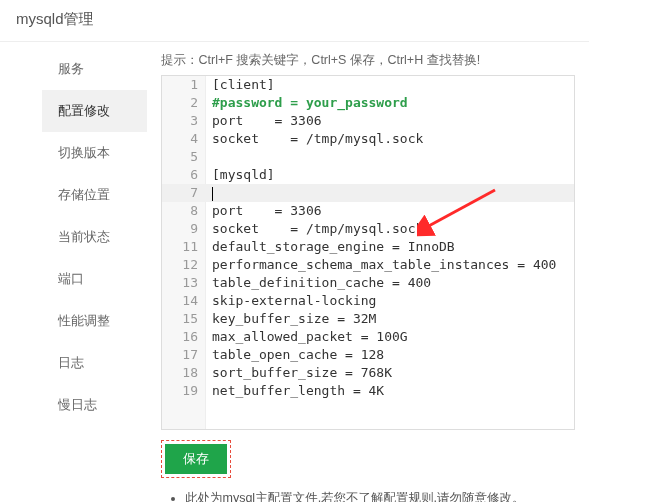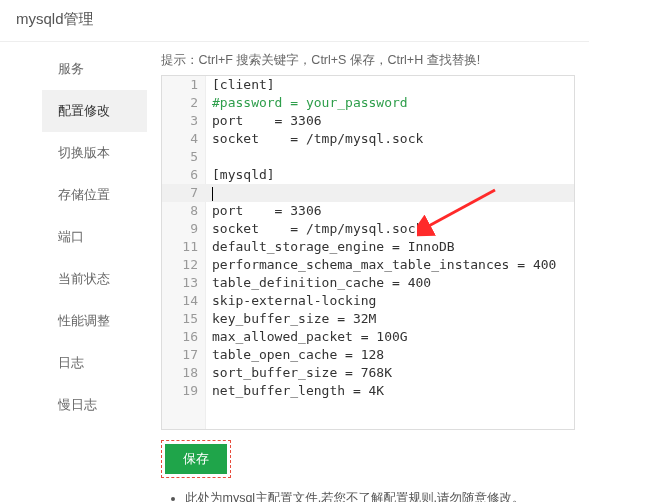--- a/index.html
+++ b/index.html
@@ -12,42 +12,42 @@
   .sidebar-item.active { background: #f1f1f1; color: #333; }
   .main { flex: 1; padding: 10px 14px 8px 14px; position: relative; overflow: hidden; }
   .hint { font-size: 12.5px; color: #666; margin-bottom: 6px; }
   .editor { border: 1px solid #ddd; height: 355px; overflow-y: auto; background: #fff; font-family: Consolas, Menlo, monospace; font-size: 13px; line-height: 18px; position: relative; }
   .gutter-bg { position: absolute; left: 0; top: 0; bottom: 0; width: 44px; background: #f7f7f7; border-right: 1px solid #eee; }
   .lines { position: relative; }
   .line { display: flex; height: 18px; align-items: center; }
   .line.active { background: #f0f0f0; }
   .lineno { width: 44px; text-align: right; padding-right: 8px; color: #999; position: relative; z-index: 2; flex-shrink: 0; }
   .code { padding-left: 6px; white-space: pre; color: #333; position: relative; z-index: 2; }
-  .code.comment { color: #2e9e4b; }
+  .code.comment { color: #2e9e4b; font-weight: bold; }
   .arrow { position: absolute; left: 255px; top: 112px; z-index: 5; pointer-events: none; }
   .save-wrap { margin-top: 10px; border: 1px dashed #e74c3c; display: inline-block; padding: 3px; }
   .save-btn { background: #1fa54a; color: #fff; border: none; padding: 6px 18px; font-size: 13px; cursor: pointer; }
   .note { margin-top: 12px; padding-left: 6px; }
   .note ul { list-style: disc; margin-left: 18px; }
   .note li { font-size: 12.5px; color: #555; }
   .cursor { display: inline-block; width: 1px; height: 14px; background: #000; vertical-align: middle; margin-left: 0; }
 </style>
 </head>
 <body>
 
 <div class="panel">
   <div class="title-bar">mysqld管理</div>
   <div class="body">
     <div class="sidebar" id="sidebar">
         <div class="sidebar-item">服务</div>
         <div class="sidebar-item active">配置修改</div>
         <div class="sidebar-item">切换版本</div>
         <div class="sidebar-item">存储位置</div>
+        <div class="sidebar-item">当前状态</div>
         <div class="sidebar-item">端口</div>
-        <div class="sidebar-item">当前状态</div>
         <div class="sidebar-item">性能调整</div>
         <div class="sidebar-item">日志</div>
         <div class="sidebar-item">慢日志</div>
       </div>
     <div class="main">
       <div class="hint">提示：Ctrl+F 搜索关键字，Ctrl+S 保存，Ctrl+H 查找替换!</div>
       <div class="editor">
         <div class="gutter-bg"></div>
         <div class="lines" id="lines">
             <div class="line">

